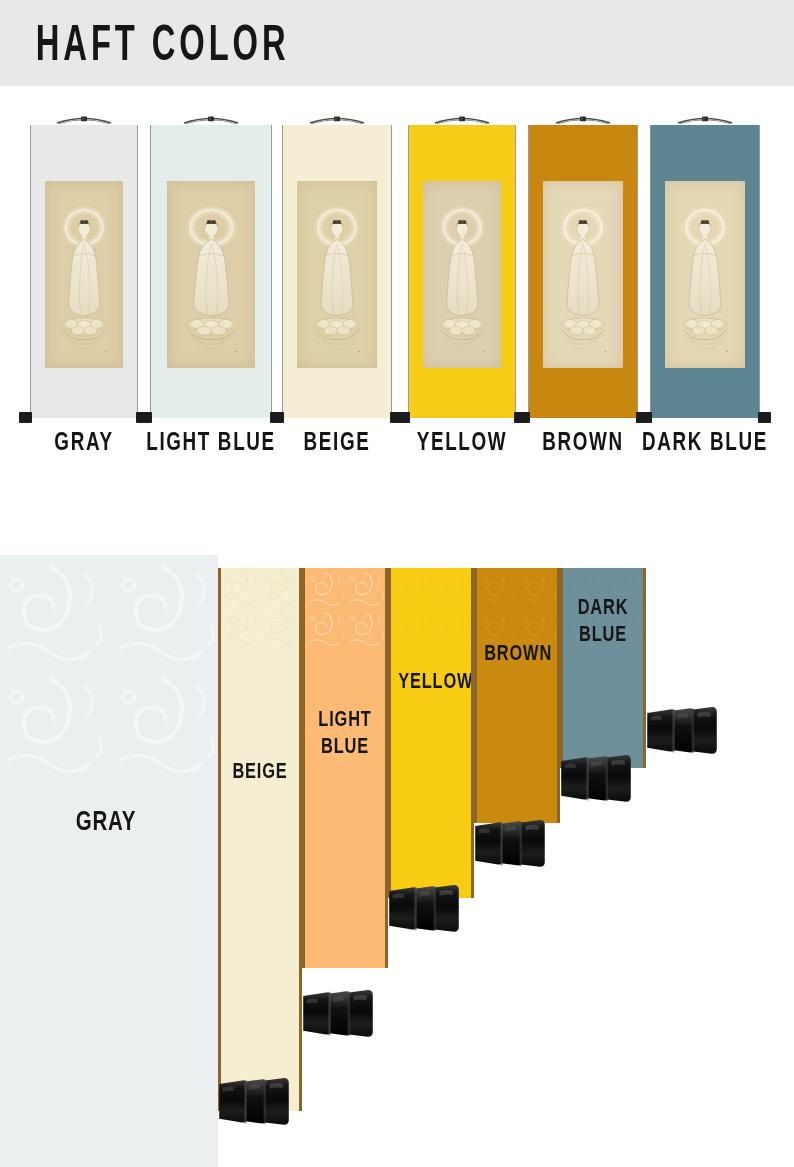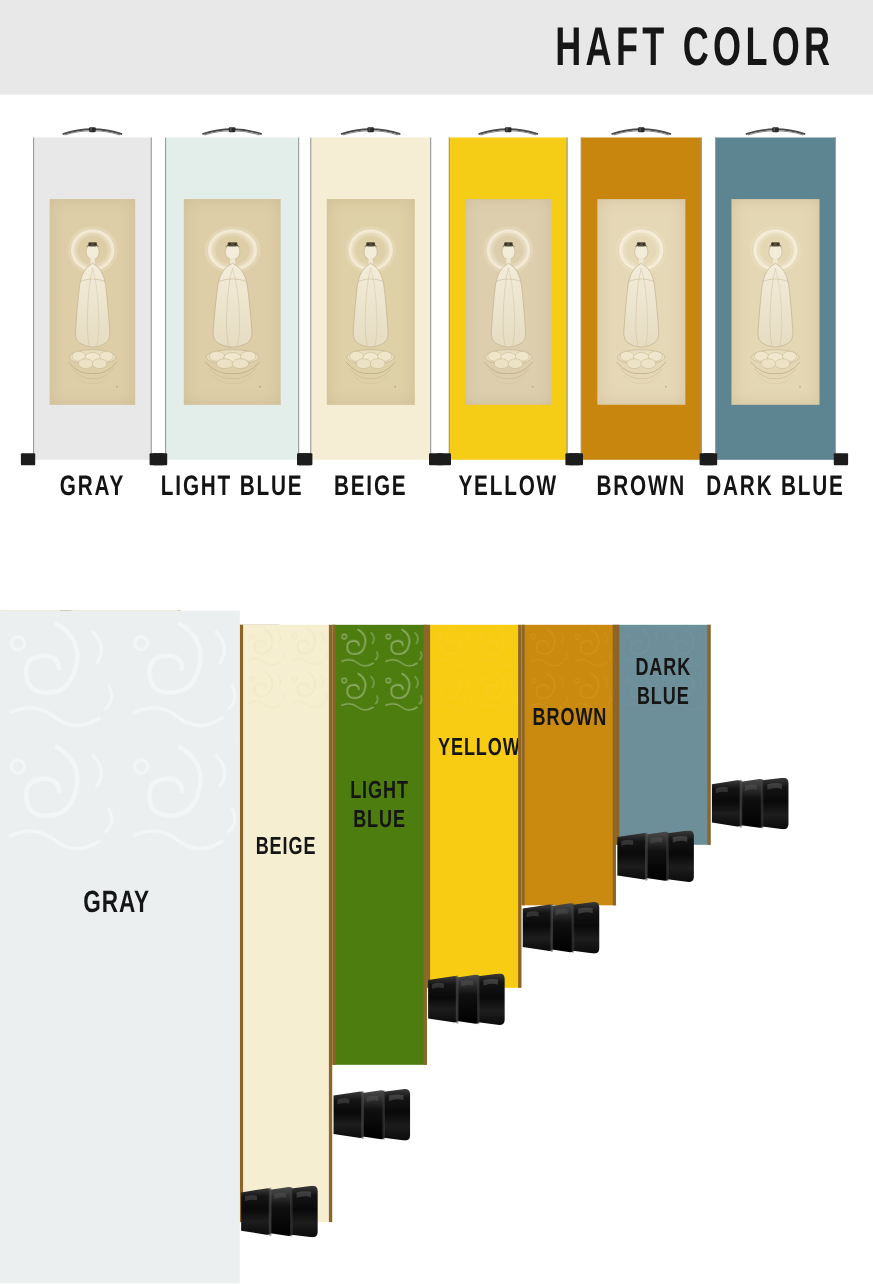--- a/index.html
+++ b/index.html
@@ -8,21 +8,21 @@
     background:#ffffff;
     font-family:"Liberation Sans", sans-serif;
     overflow:hidden;
     position:relative;
   }
 
   
   .header{
     position:absolute;left:0;top:0;width:794px;height:86px;
     background:#e8e8e8;
-    display:flex;align-items:center;justify-content:flex-end;
+    display:flex;align-items:center;justify-content:flex-start;
   }
   .header-title{
     font-family:"Liberation Sans Narrow","Liberation Sans",sans-serif;
     font-size:42px;
     font-weight:bold;
     letter-spacing:5px;
     color:#161616;
     transform:scaleX(0.78) scaleY(1.18);
     transform-origin:center center;
     white-space:nowrap;
@@ -508,21 +508,21 @@
         <path d="M8 50 Q20 44 30 52 Q40 60 52 52" fill="none" stroke="#e6d9a8" stroke-width="1.7" opacity=".55"></path>
         <path d="M48 10 Q56 18 50 26" fill="none" stroke="#e6d9a8" stroke-width="1.5" opacity=".55"></path>
         <circle cx="12" cy="16" r="3.2" fill="none" stroke="#e6d9a8" stroke-width="1.5" opacity=".55"></circle>
         <path d="M56 36 Q60 44 54 48" fill="none" stroke="#e6d9a8" stroke-width="1.4" opacity=".55"></path>
       </pattern>
     </defs>
     <rect x="0" y="0" width="120" height="120" fill="url(#dm1)"></rect>
   </svg></div>
       <div class="swatch-label" style="top: 190px; font-size: 20px;">BEIGE</div>
     </div>
-    <div class="swatch" style="left: 302px; top: 13px; width: 86px; height: 400px; background: #4d7c0f; z-index: 8; border-left: 3px solid rgb(141, 101, 40); border-right: 3px solid rgb(141, 101, 40);">
+    <div class="swatch" style="left: 302px; top: 13px; width: 86px; height: 400px; background: #fdba74; z-index: 8; border-left: 3px solid rgb(141, 101, 40); border-right: 3px solid rgb(141, 101, 40);">
       <div class="damask"><svg viewBox="0 0 120 120" preserveAspectRatio="none">
     <defs>
       <pattern id="dm2" x="0" y="0" width="60" height="60" patternUnits="userSpaceOnUse">
         <path d="M30 6 Q44 14 40 28 Q37 40 26 40 Q16 40 16 30 Q16 22 25 22 Q32 22 32 29" fill="none" stroke="#ffffff" stroke-width="2.1" opacity=".8"></path>
         <path d="M8 50 Q20 44 30 52 Q40 60 52 52" fill="none" stroke="#ffffff" stroke-width="1.7" opacity=".8"></path>
         <path d="M48 10 Q56 18 50 26" fill="none" stroke="#ffffff" stroke-width="1.5" opacity=".8"></path>
         <circle cx="12" cy="16" r="3.2" fill="none" stroke="#ffffff" stroke-width="1.5" opacity=".8"></circle>
         <path d="M56 36 Q60 44 54 48" fill="none" stroke="#ffffff" stroke-width="1.4" opacity=".8"></path>
       </pattern>
     </defs>

